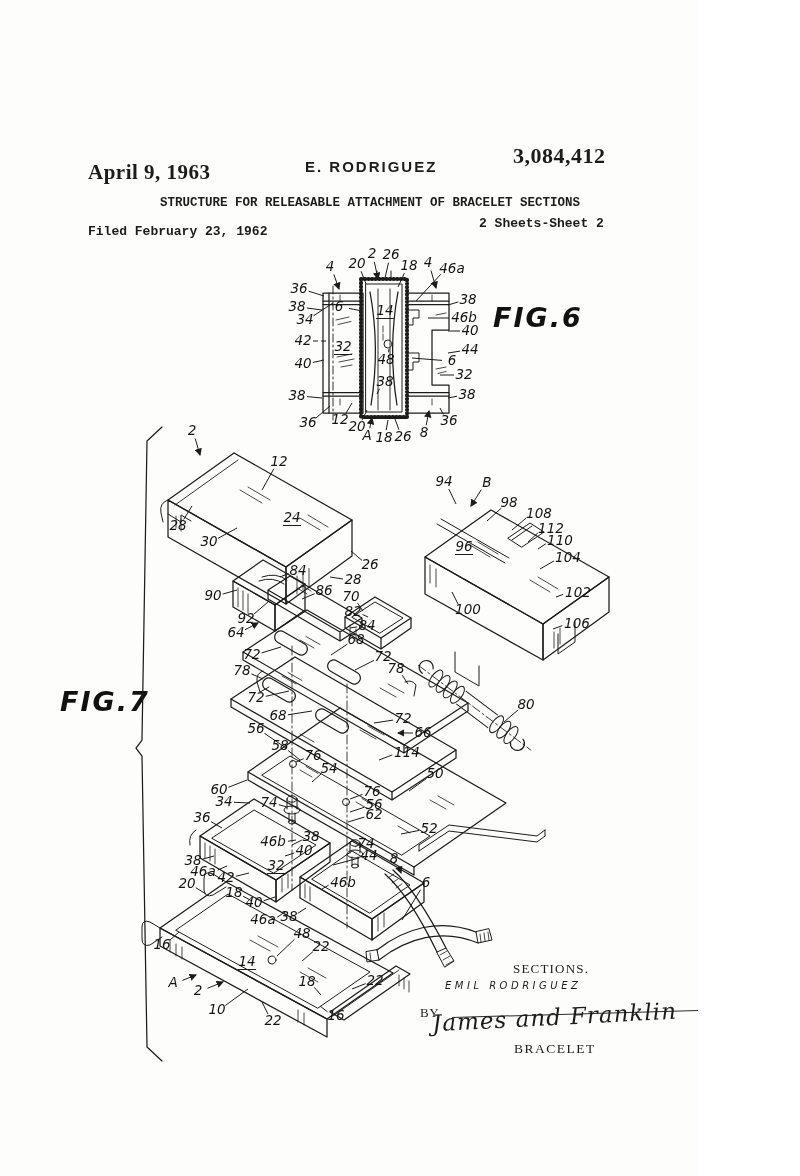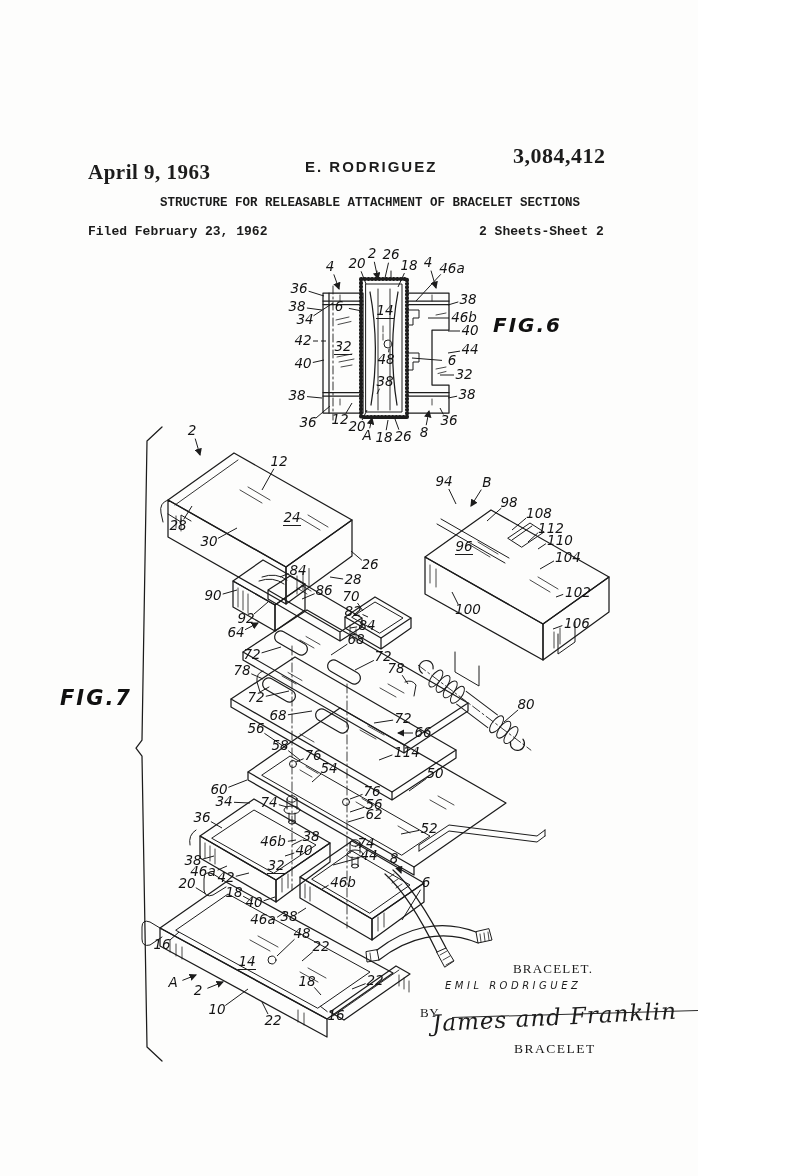--- a/index.html
+++ b/index.html
@@ -7,24 +7,24 @@
   body{width:800px;height:1176px;background:#fff;}
   .sheet{position:relative;width:698px;height:1176px;background:var(--paper);overflow:hidden;
          font-family:"Liberation Serif", serif;color:var(--ink);}
   .abs{position:absolute;white-space:nowrap;}
   .date{left:88px;top:160px;font:bold 21px "Liberation Serif",serif;letter-spacing:.5px;}
   .pname{left:305px;top:158px;font:bold 15px "Liberation Sans",sans-serif;letter-spacing:2px;}
   .pnum{left:513px;top:143px;font:bold 22px "Liberation Serif",serif;letter-spacing:.5px;}
   .ptitle{left:160px;top:196px;width:404px;text-align:center;
           font:bold 12.5px "Liberation Mono",monospace;letter-spacing:0px;}
   .filed{left:88px;top:224px;font:13px "Liberation Mono",monospace;font-weight:bold;}
-  .sheetno{left:479px;top:224px;font:13px "Liberation Mono",monospace;font-weight:bold;}
+  .sheetno{left:479px;top:216px;font:13px "Liberation Mono",monospace;font-weight:bold;}
   .figlabel{font-family:"DejaVu Sans",sans-serif;font-style:italic;font-weight:bold;color:#111;}
-  .fig6label{left:493px;top:313px;font-size:20px;letter-spacing:2px;}
-  .fig7label{left:60px;top:686px;font-size:21px;letter-spacing:2px;}
+  .fig6label{left:493px;top:302px;font-size:27px;letter-spacing:2px;}
+  .fig7label{left:60px;top:686px;font-size:27px;letter-spacing:2px;}
   .inv-cap{left:513px;top:961px;font:13px "Liberation Serif",serif;letter-spacing:1.2px;}
   .inv-name{left:445px;top:980px;font-style:italic;font-family:"DejaVu Sans",sans-serif;
             font-size:10px;letter-spacing:3.5px;}
   .by{left:420px;top:999px;font:13px "Liberation Serif",serif;letter-spacing:.5px;margin-top:6px;}
   .sig{left:432px;top:1004px;font-family:"DejaVu Serif",serif;font-style:italic;font-size:23px;
        transform:rotate(-3deg);letter-spacing:1px;}
   .sigline{left:452px;top:1013px;width:284px;height:0;border-top:1.2px solid #2a2a2a;
            transform:rotate(-1.6deg);}
   .att{left:514px;top:1041px;font:13.5px "Liberation Serif",serif;letter-spacing:1.5px;}
   svg{position:absolute;left:0;top:0;}
@@ -450,19 +450,19 @@
         <text x="375" y="981" class="callout">22</text>
         <line x1="225.3" y1="1005.5" x2="248" y2="989" class="leader"></line>
         <text x="217" y="1010" class="callout">10</text>
         <line x1="268.0" y1="1014.1" x2="262" y2="1002" class="leader"></line>
         <text x="273" y="1021" class="callout">22</text>
         <line x1="327.5" y1="1011.8" x2="320" y2="1006" class="leader"></line>
         <text x="336" y="1016" class="callout">16</text>
       </g>
   </svg>
 
-  <div class="abs inv-cap">BRACELET.</div>
+  <div class="abs inv-cap">SECTIONS.</div>
   <div class="abs inv-name">EMIL RODRIGUEZ</div>
   <div class="abs by">BY</div>
   <div class="abs sigline"></div>
   <div class="abs sig">James and Franklin</div>
   <div class="abs att">BRACELET</div>
 </div>
 
 </body></html>

